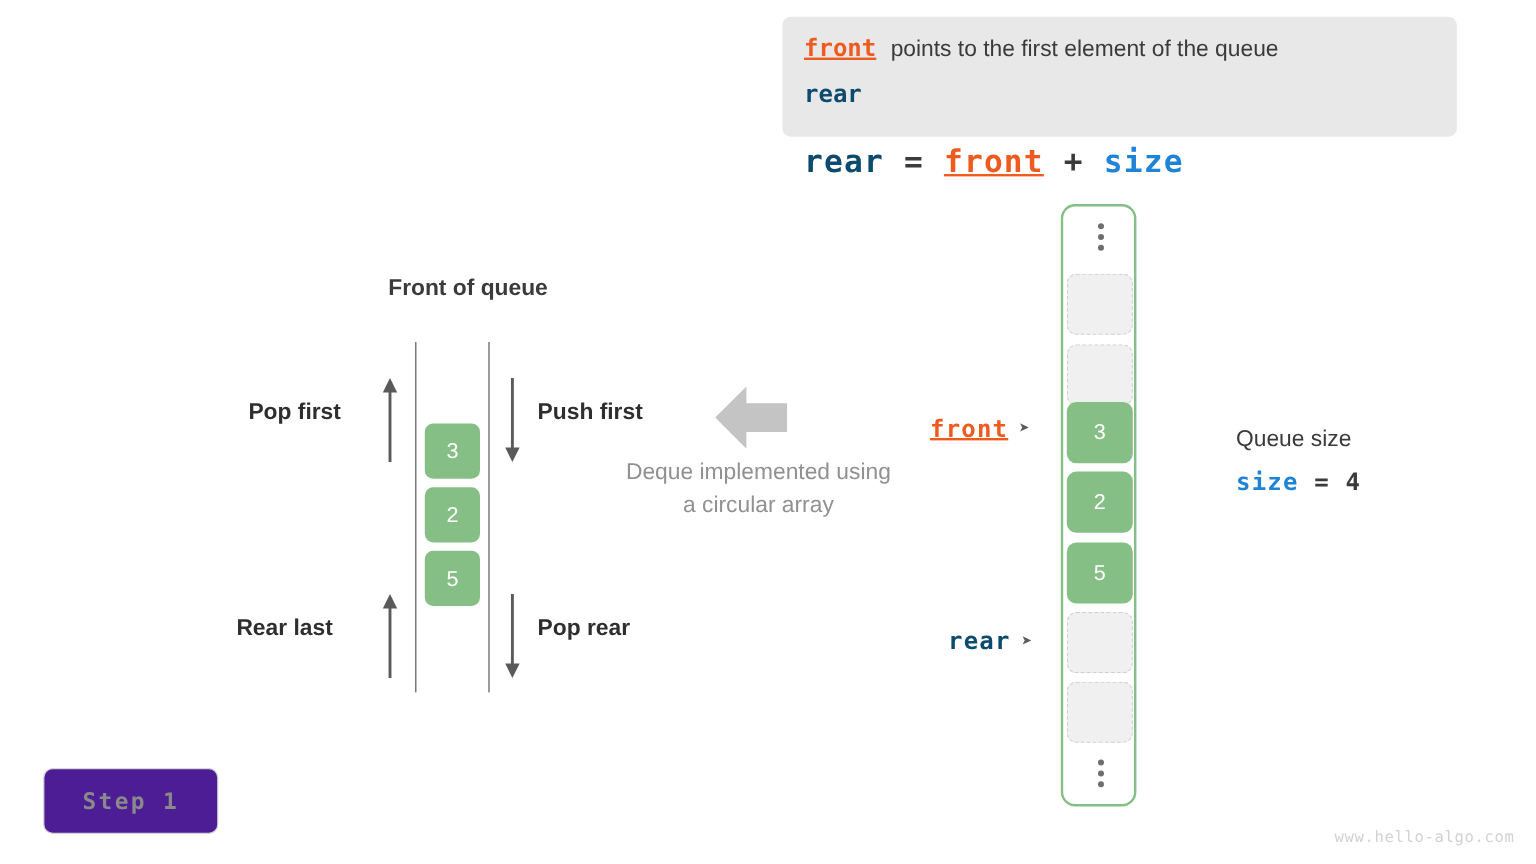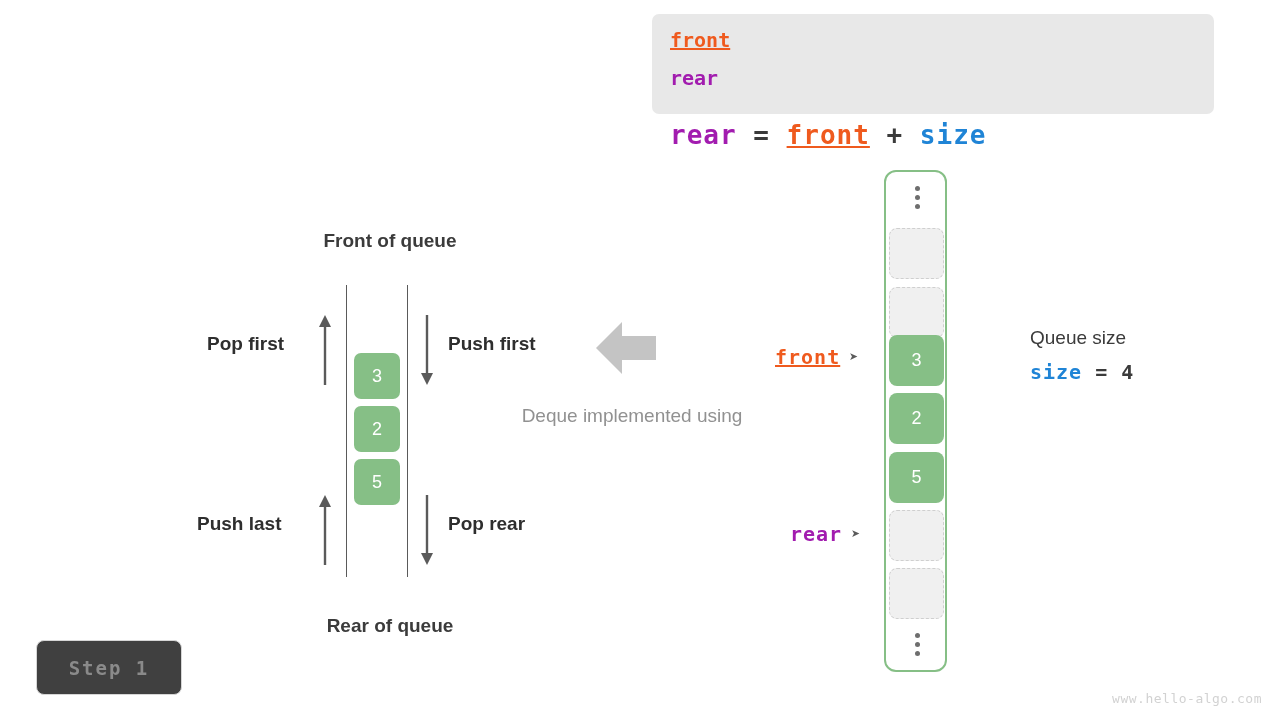--- a/index.html
+++ b/index.html
@@ -32,21 +32,21 @@
     display: flex;
     align-items: baseline;
     height: 38px;
     white-space: nowrap;
   }
   .mono {
     font-family: "DejaVu Sans Mono", monospace;
     font-weight: bold;
   }
   .kw-front { color: #ef5a1e; text-decoration: underline; }
-  .kw-rear  { color: #a21caf; }
+  .kw-rear  { color: #0c4a6e; }
   .kw-size  { color: #1f84d6; }
   .def-kw { font-size: 20px; }
   .def-text {
     font-size: 19px;
     color: #3b3b3b;
     margin-left: 12px;
     font-family: "Liberation Sans", sans-serif;
   }
 
   
@@ -141,21 +141,21 @@
     left: 596px;
     top: 322px;
     width: 60px;
     height: 52px;
   }
 
   
   #deque-caption {
     position: absolute;
     left: 472px;
-    top: 402px;
+    top: 380px;
     width: 320px;
     text-align: center;
     font-size: 19px;
     line-height: 28px;
     color: #919191;
   }
 
   
   #circular-array {
     position: absolute;
@@ -222,21 +222,21 @@
     color: #5a5a5a;
     line-height: 1;
   }
   #front-pointer { left: 775px; top: 345px; }
   #rear-pointer  { left: 790px; top: 522px; }
 
   
   #queue-size-block {
     position: absolute;
     left: 1030px;
-    top: 327px;
+    top: 356px;
     white-space: nowrap;
   }
   #queue-size-caption {
     font-size: 19px;
     color: #3b3b3b;
   }
   #queue-size-expr {
     margin-top: 11px;
     font-size: 20px;
     letter-spacing: 1px;
@@ -245,21 +245,21 @@
 
   
   #step-badge {
     position: absolute;
     left: 36px;
     top: 640px;
     width: 144px;
     height: 53px;
     border: 1.5px solid #d6d6d6;
     border-radius: 8px;
-    background: #404040;
+    background: #4c1d95;
     display: flex;
     align-items: center;
     justify-content: center;
     font-family: "DejaVu Sans Mono", monospace;
     font-weight: bold;
     font-size: 19px;
     letter-spacing: 2px;
     color: #8a8a8a;
   }
 
@@ -273,20 +273,21 @@
     color: #d2d2d2;
     letter-spacing: 0.5px;
   }
 </style>
 </head>
 <body>
 
 <div id="definition-banner">
   <div class="def-line">
     <span class="mono def-kw kw-front">front</span>
+    <span class="def-text">points to the first element of the queue</span>
   </div>
   <div class="def-line">
     <span class="mono def-kw kw-rear">rear</span>
   </div>
 </div>
 
 <div id="formula" class="mono">
   <span class="kw-rear">rear</span>
   <span class="op">=</span>
   <span class="kw-front">front</span>
@@ -300,49 +301,49 @@
 
   <div class="rail" id="rail-left"></div>
   <div class="rail" id="rail-right"></div>
 
   <div class="deque-cell" style="top:128px">3</div>
   <div class="deque-cell" style="top:181px">2</div>
   <div class="deque-cell" style="top:234px">5</div>
 
   <div class="op-label" id="pop-first-label">Pop first</div>
   <div class="op-label" id="push-first-label">Push first</div>
-  <div class="op-label" id="push-last-label">Push last</div>
+  <div class="op-label" id="push-last-label">Rear last</div>
   <div class="op-label" id="pop-last-label">Pop rear</div>
 
   <svg class="vert-arrow" id="pop-first-arrow" viewBox="0 0 14 70">
     <line x1="7" y1="70" x2="7" y2="9" stroke="#5a5a5a" stroke-width="2.4"></line>
     <polygon points="7,0 13,12 1,12" fill="#5a5a5a"></polygon>
   </svg>
   <svg class="vert-arrow" id="push-first-arrow" viewBox="0 0 14 70">
     <line x1="7" y1="0" x2="7" y2="61" stroke="#5a5a5a" stroke-width="2.4"></line>
     <polygon points="7,70 13,58 1,58" fill="#5a5a5a"></polygon>
   </svg>
   <svg class="vert-arrow" id="push-last-arrow" viewBox="0 0 14 70">
     <line x1="7" y1="70" x2="7" y2="9" stroke="#5a5a5a" stroke-width="2.4"></line>
     <polygon points="7,0 13,12 1,12" fill="#5a5a5a"></polygon>
   </svg>
   <svg class="vert-arrow" id="pop-last-arrow" viewBox="0 0 14 70">
     <line x1="7" y1="0" x2="7" y2="61" stroke="#5a5a5a" stroke-width="2.4"></line>
     <polygon points="7,70 13,58 1,58" fill="#5a5a5a"></polygon>
   </svg>
 
-  <div id="rear-of-queue-label">Rear of queue</div>
 </div>
 
 <svg id="transform-arrow" viewBox="0 0 60 52">
   <polygon points="0,26 26,0 26,14 60,14 60,38 26,38 26,52" fill="#c4c4c4"></polygon>
 </svg>
 
 <div id="deque-caption">
   <div>Deque implemented using</div>
+  <div>a circular array</div>
 </div>
 
 <div id="circular-array">
   <div class="ellipsis-dots" id="dots-top">
     <i></i>
       <i></i>
       <i></i>
   </div>
   <div class="array-slot empty" style="top:56px"></div>
   <div class="array-slot empty" style="top:115px"></div>

